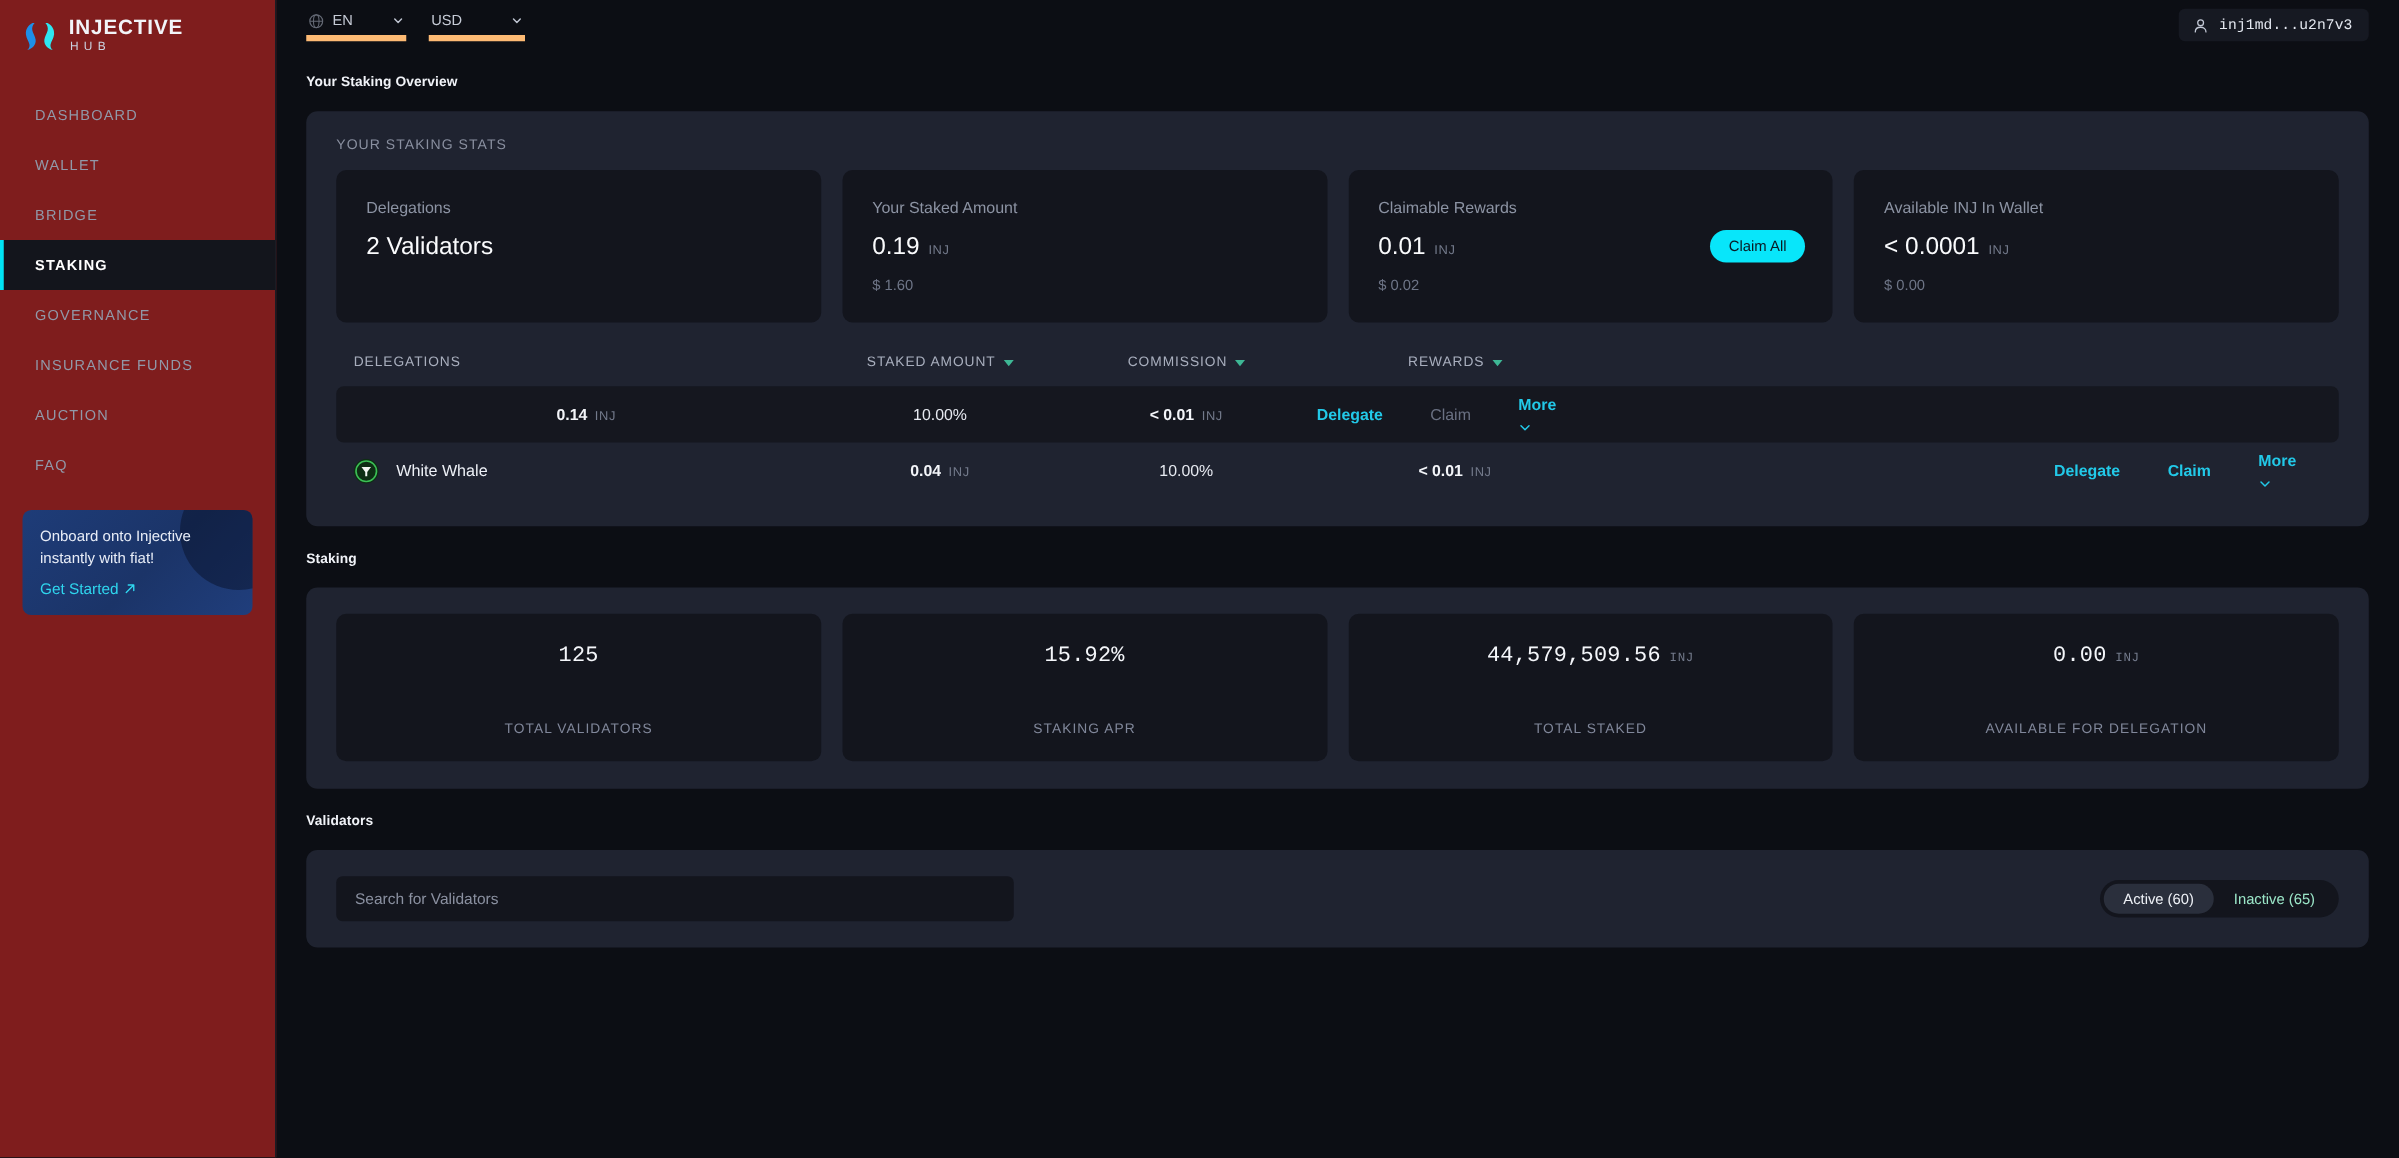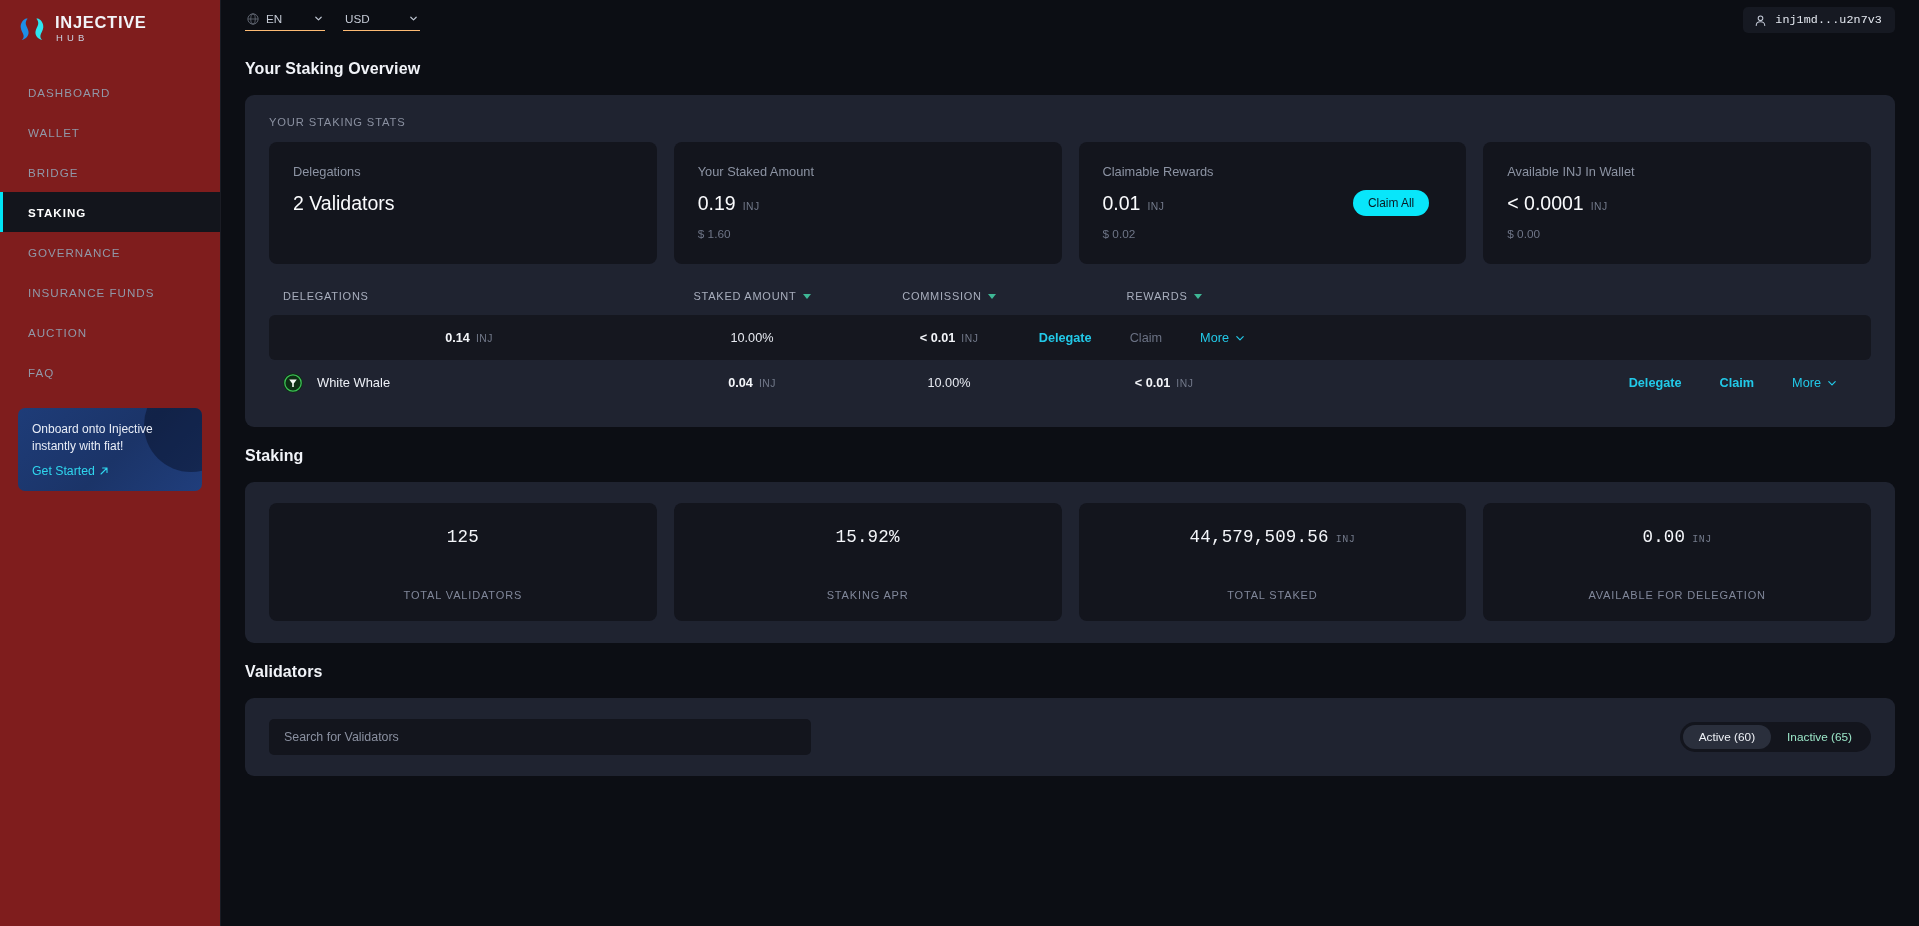--- a/index.html
+++ b/index.html
@@ -119,21 +119,21 @@
   }
   .topbar {
     height: 40px; flex-shrink: 0;
     display: flex; align-items: center;
     padding: 0 24px 0 24px;
     position: relative;
   }
   .selects { display: flex; gap: 18px; align-items: flex-end; }
   .select-box {
     display: flex; align-items: center; gap: 7px;
-    border-bottom: 1px solid #fdba74;
+    border-bottom: 5px solid #fdba74;
     padding: 3px 2px 5px 2px;
     min-width: 77px;
     cursor: pointer;
   }
   .select-box.lang { min-width: 80px; }
   .select-val {
     font-size: 11.7px; color: #C6CBD6; flex: 1;
   }
   .chev { width: 9px; height: 9px; flex-shrink: 0; }
   .globe-ic { width: 12px; height: 12px; opacity: .62; }
@@ -149,21 +149,21 @@
   .wallet-addr {
     font-family: "Liberation Mono", monospace;
     font-size: 11.7px; color: #E4E8F0; letter-spacing: .1px;
   }
 
   .scroll {
     flex: 1; overflow: hidden;
     padding: 0 24px 0 24px;
   }
   .section-title {
-    font-size: 16px; font-weight: 700; color: #F1F3F8;
+    font-size: 11px; font-weight: 700; color: #F1F3F8;
     margin: 20px 0 17px 0;
     letter-spacing: .1px;
   }
   .panel {
     background: #1F2330;
     border-radius: 9px;
     padding: 21px 24px 22px 24px;
   }
   .panel-label {
     font-size: 11.2px; letter-spacing: .85px; color: #8A90A0;
@@ -186,21 +186,21 @@
   }
   .stat-big {
     font-size: 19.5px; font-weight: 400; color: #FAFBFD;
     display: flex; align-items: baseline; gap: 7px;
   }
   .unit { font-size: 10.3px; color: #737A8B; letter-spacing: .5px; }
   .stat-sub {
     margin-top: 12px; font-size: 11.8px; color: #6E7587;
   }
   .claim-all {
-    position: absolute; right: 37px; top: 48px;
+    position: absolute; right: 22px; top: 48px;
     background: #08E6FA;
     color: #0A1A24;
     border: none; border-radius: 14px;
     font-size: 11.9px; font-family: inherit;
     padding: 6px 15px; cursor: pointer;
     font-weight: 400;
     text-align: center;
   }
 
   
@@ -238,21 +238,21 @@
     text-align: center; font-size: 12.7px; color: #E6E9F0;
   }
   .actions {
     display: flex; align-items: center; justify-content: flex-end;
     gap: 38px; padding-right: 34px;
   }
   .act {
     font-size: 12.7px; font-weight: 700; color: #22C9E8; cursor: pointer;
   }
   .act.dim { color: #6A7183; font-weight: 400; cursor: default; }
-  .act.more { display: flex; align-items: center; gap: 6px; font-weight: 400; }
+  .act.more { display: flex; gap: 6px; font-weight: 700; flex-direction: column; }
 
   
   .mx-grid {
     display: grid; grid-template-columns: repeat(4, 1fr); gap: 17px;
   }
   .mx-card {
     background: #13151D; border-radius: 8px;
     min-height: 118px;
     display: flex; flex-direction: column;
     align-items: center; justify-content: space-between;

